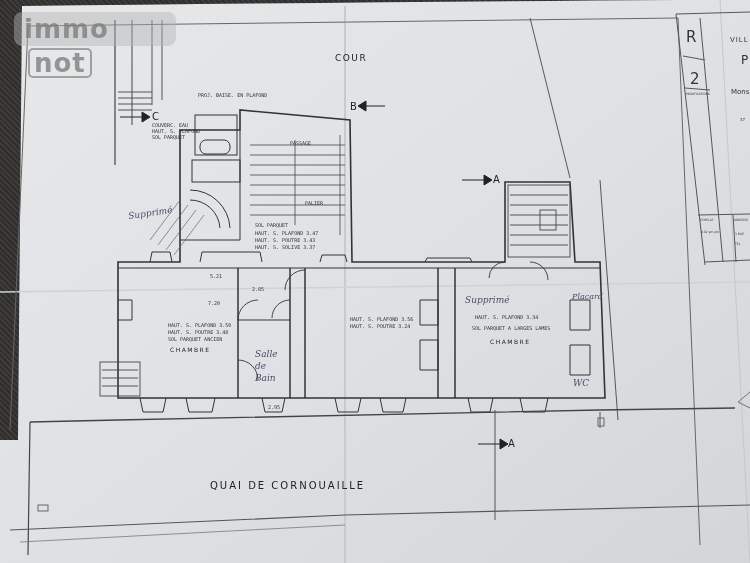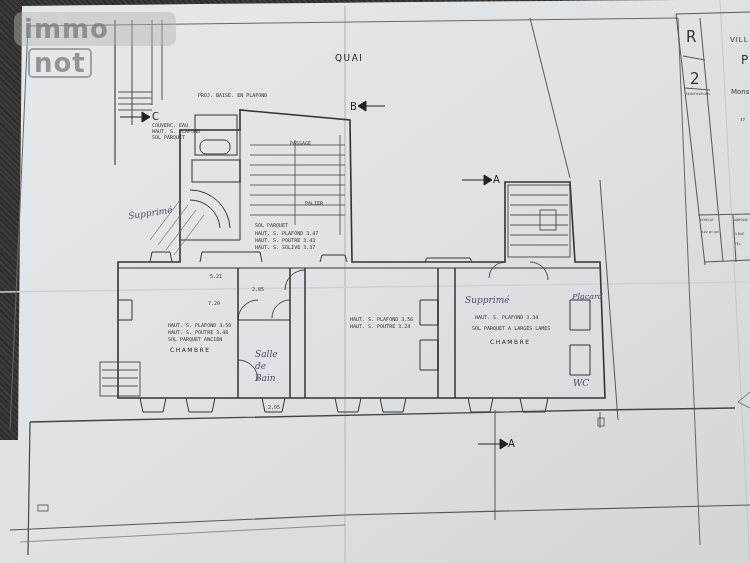--- a/index.html
+++ b/index.html
@@ -172,21 +172,22 @@
   <g stroke="#555" stroke-width="0.8">
     <line x1="738" y1="402" x2="750" y2="392"></line>
     <line x1="738" y1="402" x2="750" y2="408"></line>
   </g>
 </svg>
 
 <div class="watermark">
   <span>immo</span><span class="box">not</span>
 </div>
 
-<div class="lbl" style="left:335px;top:53px;font-size:9px;">QUAI</div>
+<div class="lbl" style="left:335px;top:53px;font-size:9px;">COUR</div>
+<div class="lbl" style="left:210px;top:480px;font-size:10px;letter-spacing:2px;">QUAI DE CORNOUAILLE</div>
 
 <div class="lbl" style="left:152px;top:111px;font-size:10px;">C</div>
 <div class="lbl" style="left:350px;top:101px;font-size:10px;">B</div>
 <div class="lbl" style="left:493px;top:174px;font-size:10px;">A</div>
 <div class="lbl" style="left:508px;top:438px;font-size:10px;">A</div>
 
 <div class="lbl" style="left:170px;top:346px;font-size:6px;">CHAMBRE</div>
 <div class="small" style="left:168px;top:322px;">HAUT. S. PLAFOND 3.50</div>
 <div class="small" style="left:168px;top:329px;">HAUT. S. POUTRE 3.48</div>
 <div class="small" style="left:168px;top:336px;">SOL PARQUET ANCIEN</div>

